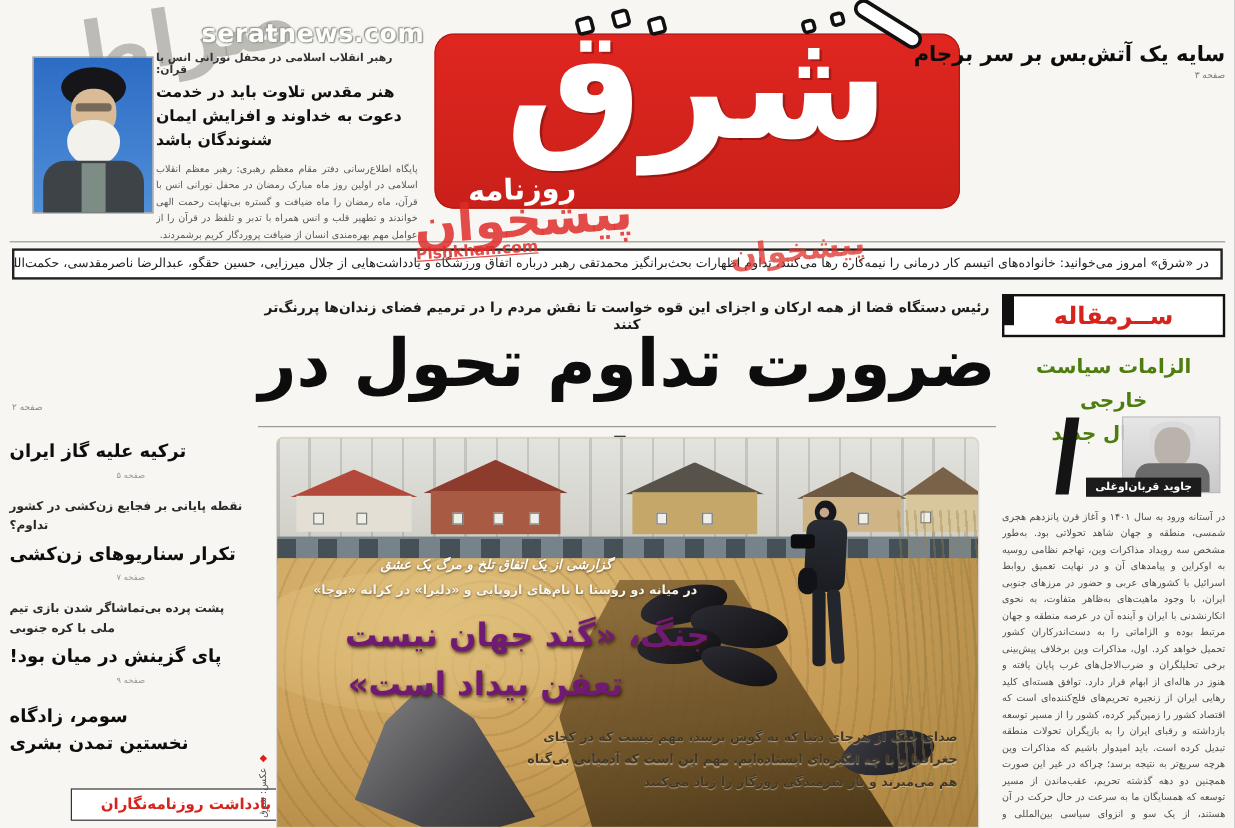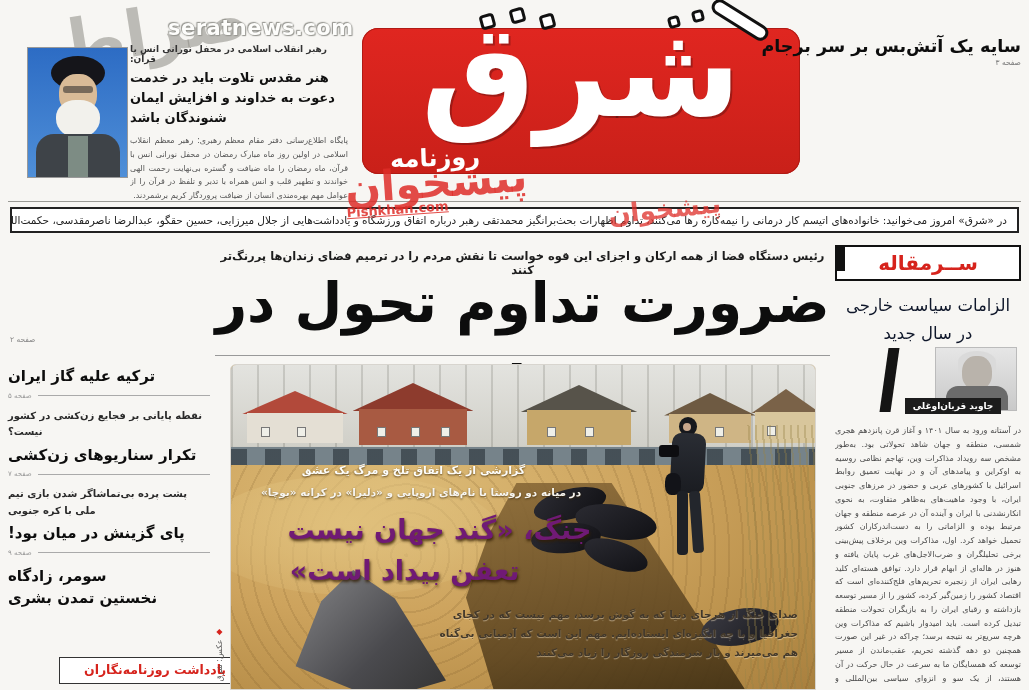--- a/index.html
+++ b/index.html
@@ -62,21 +62,21 @@
   .main-hl { left:205px; top:262px; width:635px; text-align:center; font-size:55px; font-weight:900; color:#0d0d0d; line-height:1.5; }
   .main-rule { left:215px; top:355px; width:615px; border-top:1px solid #999; }
   .main-pref { left:10px; top:335px; font-size:7.5px; color:#888; }
 
   
   .lc { left:8px; top:362px; width:202px; }
   .lc-story { margin-bottom:6px; }
   .lc-k { font-size:10px; font-weight:bold; color:#2a2a2a; text-align:left; line-height:1.65; }
   .lc-h { font-size:15px; font-weight:900; color:#0d0d0d; text-align:left; line-height:1.5; margin-top:3px; white-space:nowrap; }
   .lc-h.wrap { white-space:normal; }
-  .lc-refrow { display:flex; align-items:center; gap:6px; margin:4px 0 8px; direction:ltr; }
+  .lc-refrow { display:flex; align-items:center; gap:6px; margin:4px 0 8px; direction:ltr;flex-direction:column; }
   .lc-ref { font-size:7px; color:#999; }
   .lc-line { flex:1; border-top:1px solid #aaa; }
   .notes-box { left:12px; top:657px; width:192px; height:27px; border:1.5px solid #333; background:#fff;
     text-align:center; font-size:12.5px; font-weight:bold; color:#d6231c; line-height:24px;margin-left:47px; }
 
   
   .photo { left:230px; top:364px; width:586px; height:326px; overflow:hidden; background:#c9a45f; border:1px solid #d8d5cf; border-radius:6px 6px 0 0; }
   .ph-sky { position:absolute; left:0; top:0; width:100%; height:96px; background:linear-gradient(#e3e3df,#cdccc4); }
   .ph-trees { position:absolute; left:0; top:0; width:100%; height:96px; opacity:.35;
     background:repeating-linear-gradient(90deg, rgba(70,70,60,.5) 0 2px, transparent 2px 26px); }
@@ -107,38 +107,38 @@
   .ph-jacket { position:absolute; left:12px; top:16px; width:34px; height:60px; background:linear-gradient(#2a2d34,#1a1c21);
     border-radius:10px; transform:rotate(3deg); }
   .ph-cam { position:absolute; left:0; top:28px; width:20px; height:12px; background:#0d0d10; border-radius:3px; }
   .ph-bagside { position:absolute; left:6px; top:56px; width:16px; height:22px; background:#121318; border-radius:40%; }
   .ph-leg1 { position:absolute; left:18px; top:74px; width:11px; height:64px; background:#1d2026; border-radius:4px; }
   .ph-leg2 { position:absolute; left:32px; top:74px; width:11px; height:62px; background:#23262c; border-radius:4px; transform:rotate(-4deg); }
   .ph-grassR { position:absolute; right:0; top:60px; width:70px; height:266px; opacity:.5;
     background:repeating-linear-gradient(86deg, rgba(150,130,70,.7) 0 2px, transparent 2px 7px); }
 
   .ph-k1 { position:absolute; left:10px; top:99px; width:345px; text-align:center; font-size:11px; font-weight:bold;
-    color:#fdfdfa; text-shadow:0 1px 2px rgba(60,40,10,.8); }
+    color:#fdfdfa; text-shadow:0 1px 2px rgba(60,40,10,.8);font-style:italic; }
   .ph-k2 { position:absolute; left:0px; top:121px; width:380px; text-align:center; font-size:10.5px; font-weight:bold;
     color:#f7f5ef; text-shadow:0 1px 2px rgba(60,40,10,.8); }
   .ph-hl { position:absolute; left:36px; top:144px; width:345px; text-align:center; color:#701a75;
     font-weight:900; text-shadow:1px 2px 3px rgba(50,30,5,.85); }
   .ph-hl .l1 { display:block; font-size:27px; line-height:1.55; }
   .ph-hl .l2 { display:block; font-size:27px; line-height:1.45; margin-right:70px; }
   .ph-cap { position:absolute; left:195px; top:240px; width:372px; font-size:10.5px; font-weight:bold; color:#42382a;
     text-align:right; line-height:1.8; text-shadow:0 1px 1px rgba(255,240,210,.5); }
   .photo-credit { left:215px; top:628px; width:12px; font-size:8px; color:#555; writing-mode:vertical-rl;
     transform:rotate(180deg); letter-spacing:1px; }
   .photo-credit .dot { color:#d6231c; }
 
   
   .ed-box { left:835px; top:245px; width:186px; height:36px; border:2px solid #111; background:#fff; }
   .ed-box .lbl { display:block; text-align:center; font-size:20px; font-weight:900; color:#d6231c; line-height:32px; letter-spacing:1px; }
   .ed-notch { position:absolute; left:-2px; top:-2px; width:10px; height:26px; background:#111; }
-  .ed-hl { left:835px; top:292px; width:186px; text-align:center; font-size:16.5px; font-weight:400; color:#0f172a; line-height:1.7; }
+  .ed-hl { left:835px; top:292px; width:186px; text-align:center; font-size:16.5px; font-weight:700; color:#4d7c0f; line-height:1.7; }
   .ed-bar { left:884px; top:348px; width:11px; height:64px; background:#141414; transform:skewX(-8deg); }
   .ed-photo { left:935px; top:347px; width:82px; height:64px; background:linear-gradient(#e6e6e6,#c9c9c9); overflow:hidden; border:1px solid #bbb; }
   .ed-hair { position:absolute; left:22px; top:3px; width:38px; height:22px; background:#dadada; border-radius:50% 50% 0 0; }
   .ed-face { position:absolute; left:26px; top:8px; width:30px; height:34px; background:#b9b3ab; border-radius:45%; }
   .ed-suit { position:absolute; left:10px; top:38px; width:62px; height:28px; background:#6b6b6b; border-radius:12px 12px 0 0; }
   .ed-author { left:905px; top:398px; width:96px; height:16px; background:#1c1c1c; color:#fff; font-size:9px;
     text-align:center; line-height:16px; font-weight:bold; }
   .ed-body { left:835px; top:424px; width:186px; height:262px; font-size:8px; color:#4a4a4a; line-height:1.72;
     text-align:justify; overflow:hidden; }
 
@@ -207,21 +207,21 @@
 
   <div class="abs lc">
     <div class="lc-story">
       <div class="lc-h">ترکیه علیه گاز ایران</div>
       <div class="lc-refrow">
           <span class="lc-ref">صفحه ۵</span>
           <span class="lc-line"></span>
         </div>
     </div>
     <div class="lc-story">
-      <div class="lc-k">نقطه پایانی بر فجایع زن‌کشی در کشور نیست؟</div>
+      <div class="lc-k">نقطه پایانی بر فجایع زن‌کشی در کشور تداوم؟</div>
       <div class="lc-h">تکرار سناریوهای زن‌کشی</div>
       <div class="lc-refrow">
           <span class="lc-ref">صفحه ۷</span>
           <span class="lc-line"></span>
         </div>
     </div>
     <div class="lc-story">
       <div class="lc-k">پشت پرده بی‌تماشاگر شدن بازی تیم ملی با کره جنوبی</div>
       <div class="lc-h">پای گزینش در میان بود!</div>
       <div class="lc-refrow">

